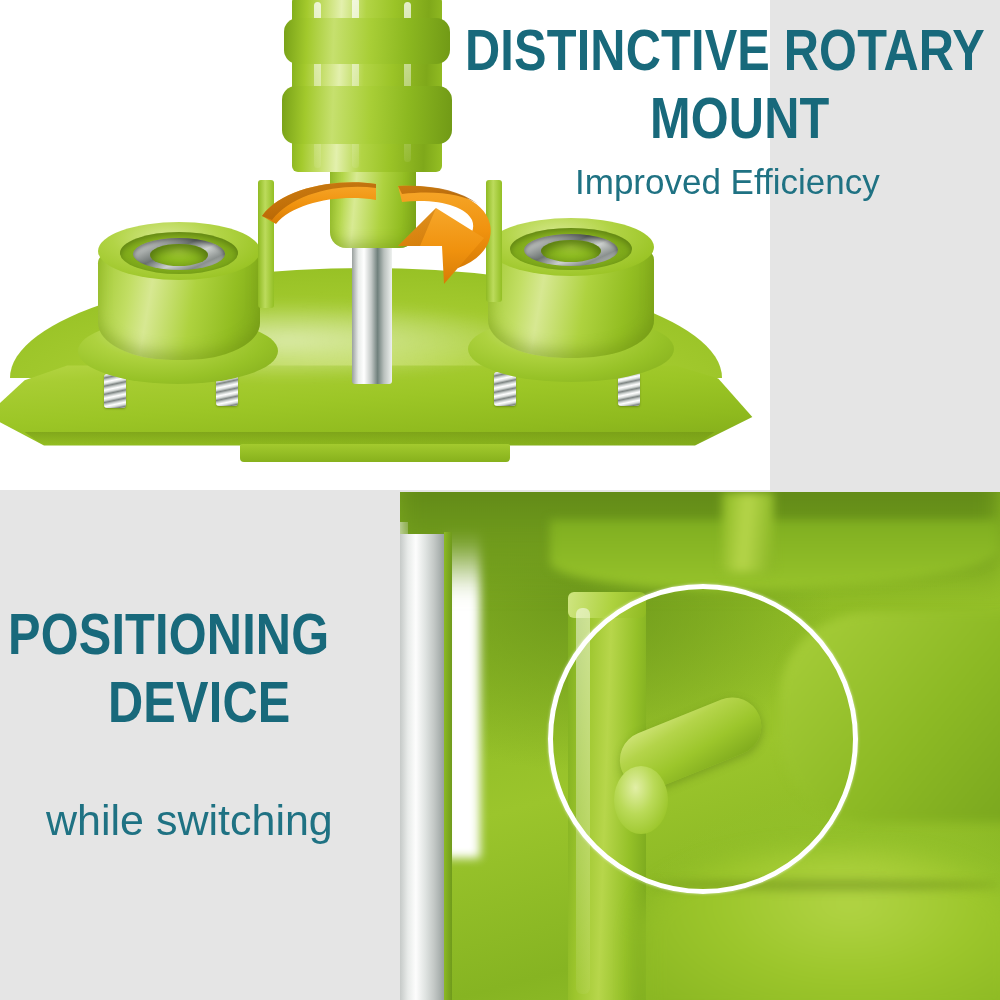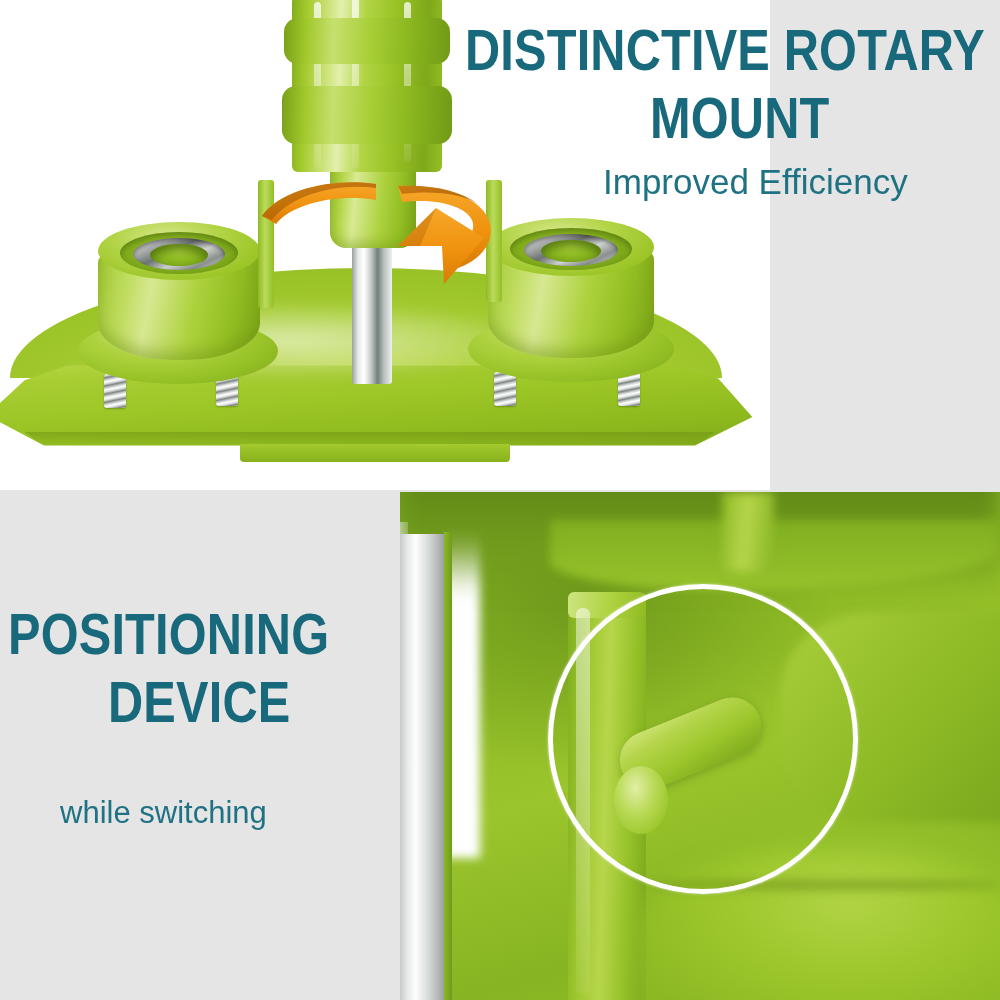--- a/index.html
+++ b/index.html
@@ -135,26 +135,26 @@
     font-family:"Liberation Sans Narrow","Liberation Sans",sans-serif;
     transform:scaleX(.84);line-height:.98;white-space:nowrap;
   }
   .subline{
     position:absolute;color:#1f7283;font-weight:normal;white-space:nowrap;
     font-family:"Liberation Sans",sans-serif;line-height:1.12;
   }
 
   #hl-top-1{left:465px;top:22px;font-size:58px;transform-origin:left top;}
   #hl-top-2{left:650px;top:90px;font-size:58px;transform-origin:left top;}
-  #sub-top{left:575px;top:162px;font-size:35px;margin-left:28px;}
+  #sub-top{left:575px;top:162px;font-size:35px;}
 
   #hl-bot-1{left:8px;top:606px;font-size:58px;transform-origin:left top;}
   #hl-bot-2{left:108px;top:674px;font-size:58px;transform-origin:left top;}
   #sub-bot-1{left:22px;top:752px;font-size:35px;}
-  #sub-bot-2{left:60px;top:796px;font-size:31px;}
+  #sub-bot-2{left:46px;top:796px;font-size:43px;}
 </style>
 </head>
 <body>
 
 <div id="canvas">
 
   <div class="photo" id="photo-top">
 
     <div class="base-plate-top"></div>
     <div class="base-plate"></div>

